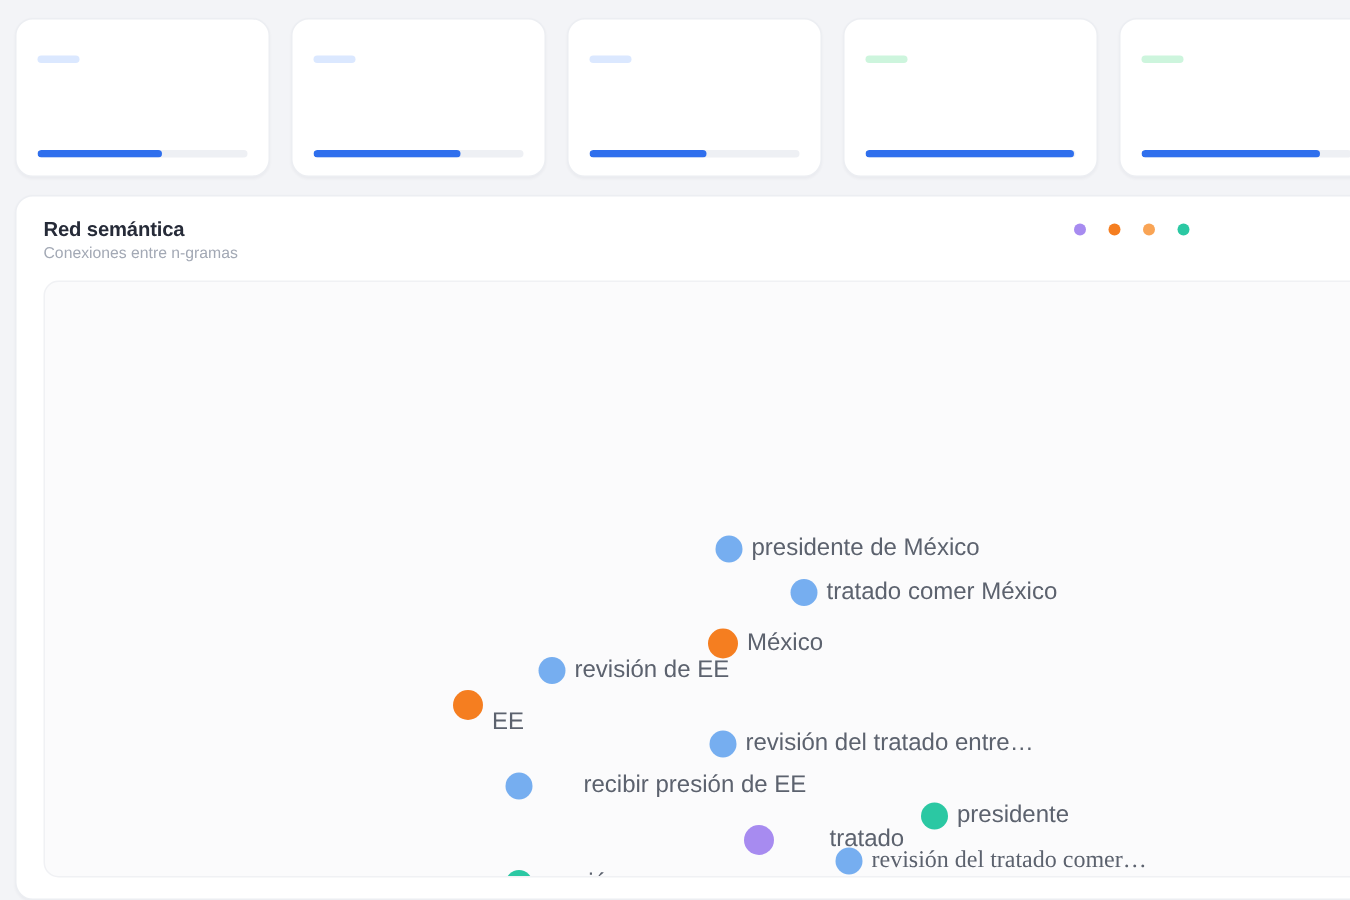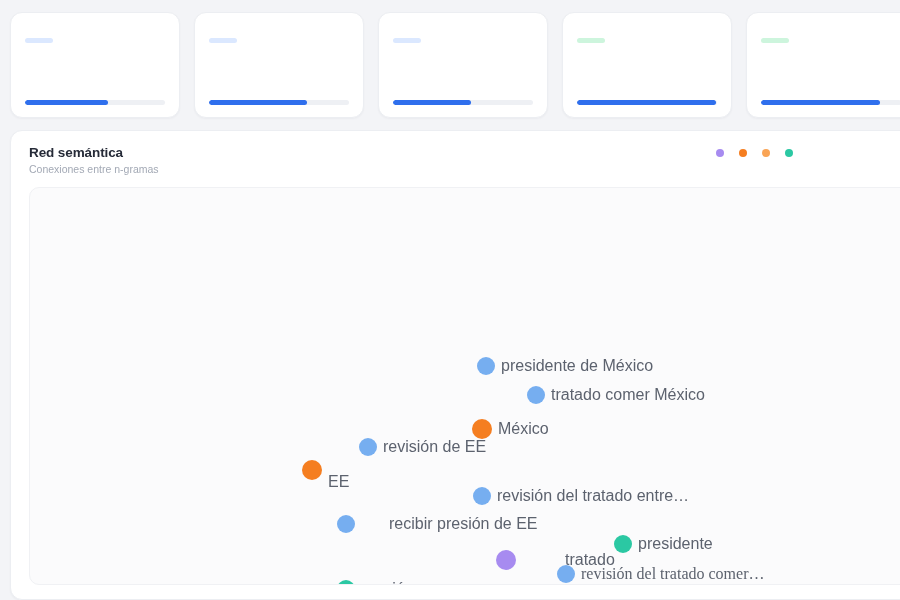--- a/index.html
+++ b/index.html
@@ -206,20 +206,20 @@
         <div class="node-label" style="left: 353px; top: 259px;">revisión de EE</div>
         <div class="node" style="left: 282px; top: 282px; width: 20px; height: 20px; background: rgb(245, 126, 32);"></div>
         <div class="node-label" style="left: 298px; top: 294px;">EE</div>
         <div class="node" style="left: 452px; top: 308px; width: 18px; height: 18px; background: rgb(118, 174, 240);"></div>
         <div class="node-label" style="left: 467px; top: 308px; text-align: right;">revisión del tratado entre…</div>
         <div class="node" style="left: 316px; top: 336px; width: 18px; height: 18px; background: rgb(118, 174, 240);"></div>
         <div class="node-label" style="left: 331px; top: 336px; margin-left: 28px;">recibir presión de EE</div>
         <div class="node" style="left: 593px; top: 356px; width: 18px; height: 18px; background: rgb(43, 200, 163);"></div>
         <div class="node-label" style="left: 608px; top: 356px;">presidente</div>
         <div class="node" style="left: 476px; top: 372px; width: 20px; height: 20px; background: rgb(167, 139, 240);"></div>
-        <div class="node-label" style="left: 492px; top: 372px; padding-left: 43px;">tratado</div>
+        <div class="node-label" style="left: 480px; top: 372px; padding-left: 43px;">tratado</div>
         <div class="node" style="left: 536px; top: 386px; width: 18px; height: 18px; background: rgb(118, 174, 240);"></div>
         <div class="node-label" style="left: 551px; top: 386px; font-family: Liberation Serif, serif;">revisión del tratado comer…</div>
         <div class="node" style="left: 316px; top: 401px; width: 18px; height: 18px; background: rgb(43, 200, 163);"></div>
         <div class="node-label" style="left: 331px; top: 401px;">presión</div>
       </div>
   </div>
 </div>
 
 </body></html>

